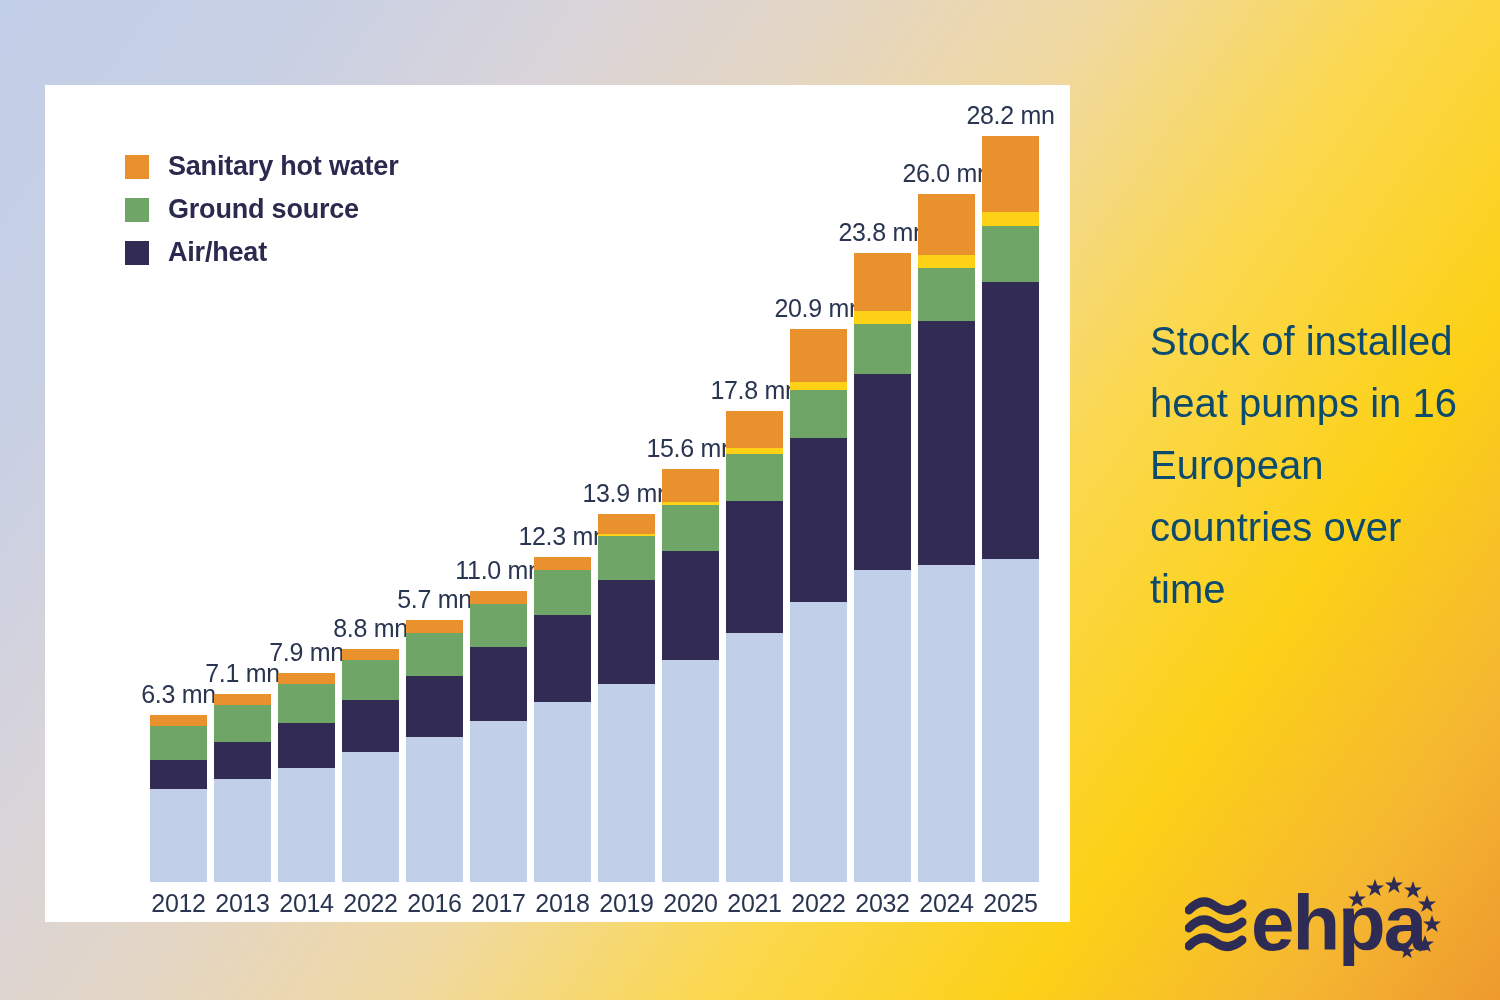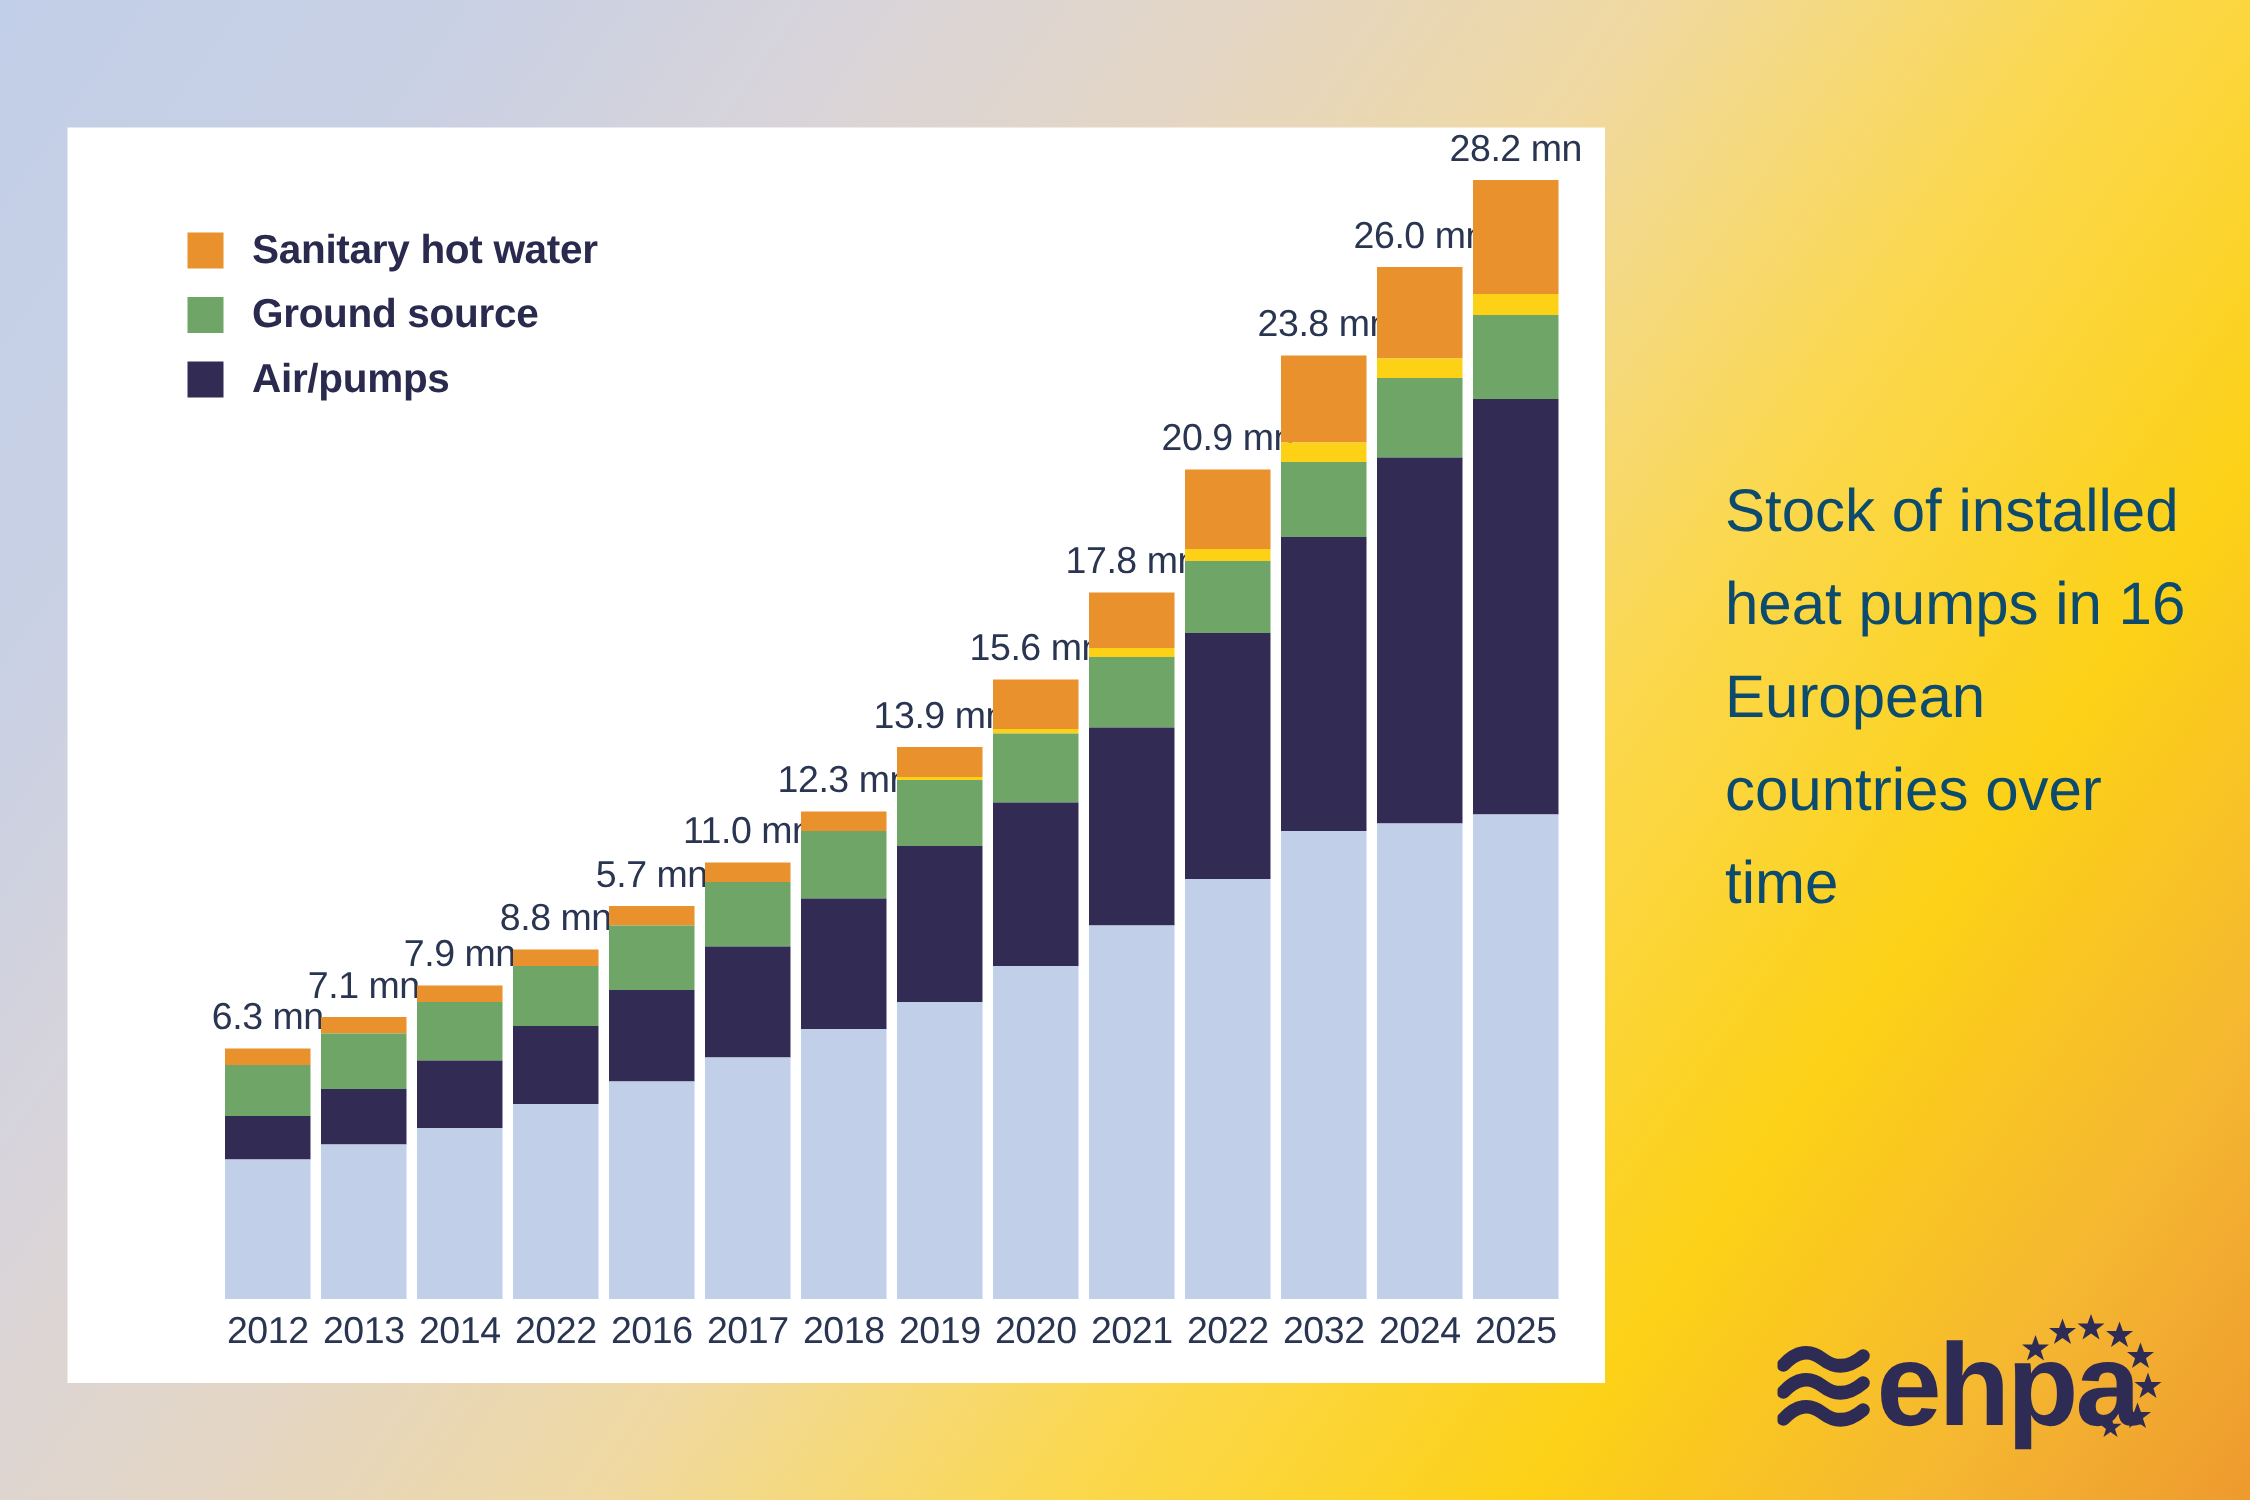--- a/index.html
+++ b/index.html
@@ -20,21 +20,21 @@
   #legend{position:absolute;left:80px;top:60px;}
   .legend-row{display:flex;align-items:center;height:43px;}
   .legend-swatch{width:24px;height:24px;margin-right:19px;flex:0 0 auto;}
   .legend-label{
     font-size:27px;color:#2a2a4f;letter-spacing:-0.2px;white-space:nowrap;font-weight:bold;
   }
 
   
   #plot{position:absolute;left:0;top:0;width:1025px;height:837px;}
   .bar-group{position:absolute;bottom:40px;width:57px;}
-  .bar-stack{position:absolute;bottom:16px;width:57px;}
+  .bar-stack{position:absolute;bottom:0;width:57px;}
   .seg{width:100%;display:block;}
   .bar-total{
     position:absolute;bottom:100%;left:50%;transform:translateX(-50%);
     margin-bottom:6px;font-size:25px;color:#2a3552;white-space:nowrap;
     letter-spacing:-0.3px;
   }
   .bar-year{
     position:absolute;top:100%;left:50%;transform:translateX(-50%);
     margin-top:7px;font-size:25px;color:#2a3552;white-space:nowrap;
     letter-spacing:-0.3px;
@@ -208,21 +208,21 @@
       <div class="legend-row">
         <span class="legend-swatch" style="background: rgb(232, 145, 45);"></span>
         <span class="legend-label">Sanitary hot water</span>
       </div>
       <div class="legend-row">
         <span class="legend-swatch" style="background: rgb(111, 165, 103);"></span>
         <span class="legend-label">Ground source</span>
       </div>
       <div class="legend-row">
         <span class="legend-swatch" style="background: rgb(50, 44, 84);"></span>
-        <span class="legend-label">Air/pumps</span>
+        <span class="legend-label">Air/heat</span>
       </div>
     </div>
 
 </div>
 
 <div id="headline">Stock of installed heat pumps in 16 European countries over time</div>
 
 <div id="logo">
   <svg viewBox="0 0 265 100" width="265" height="100" aria-hidden="true">
     <g fill="none" stroke="#2e2b55" stroke-width="9" stroke-linecap="round">

